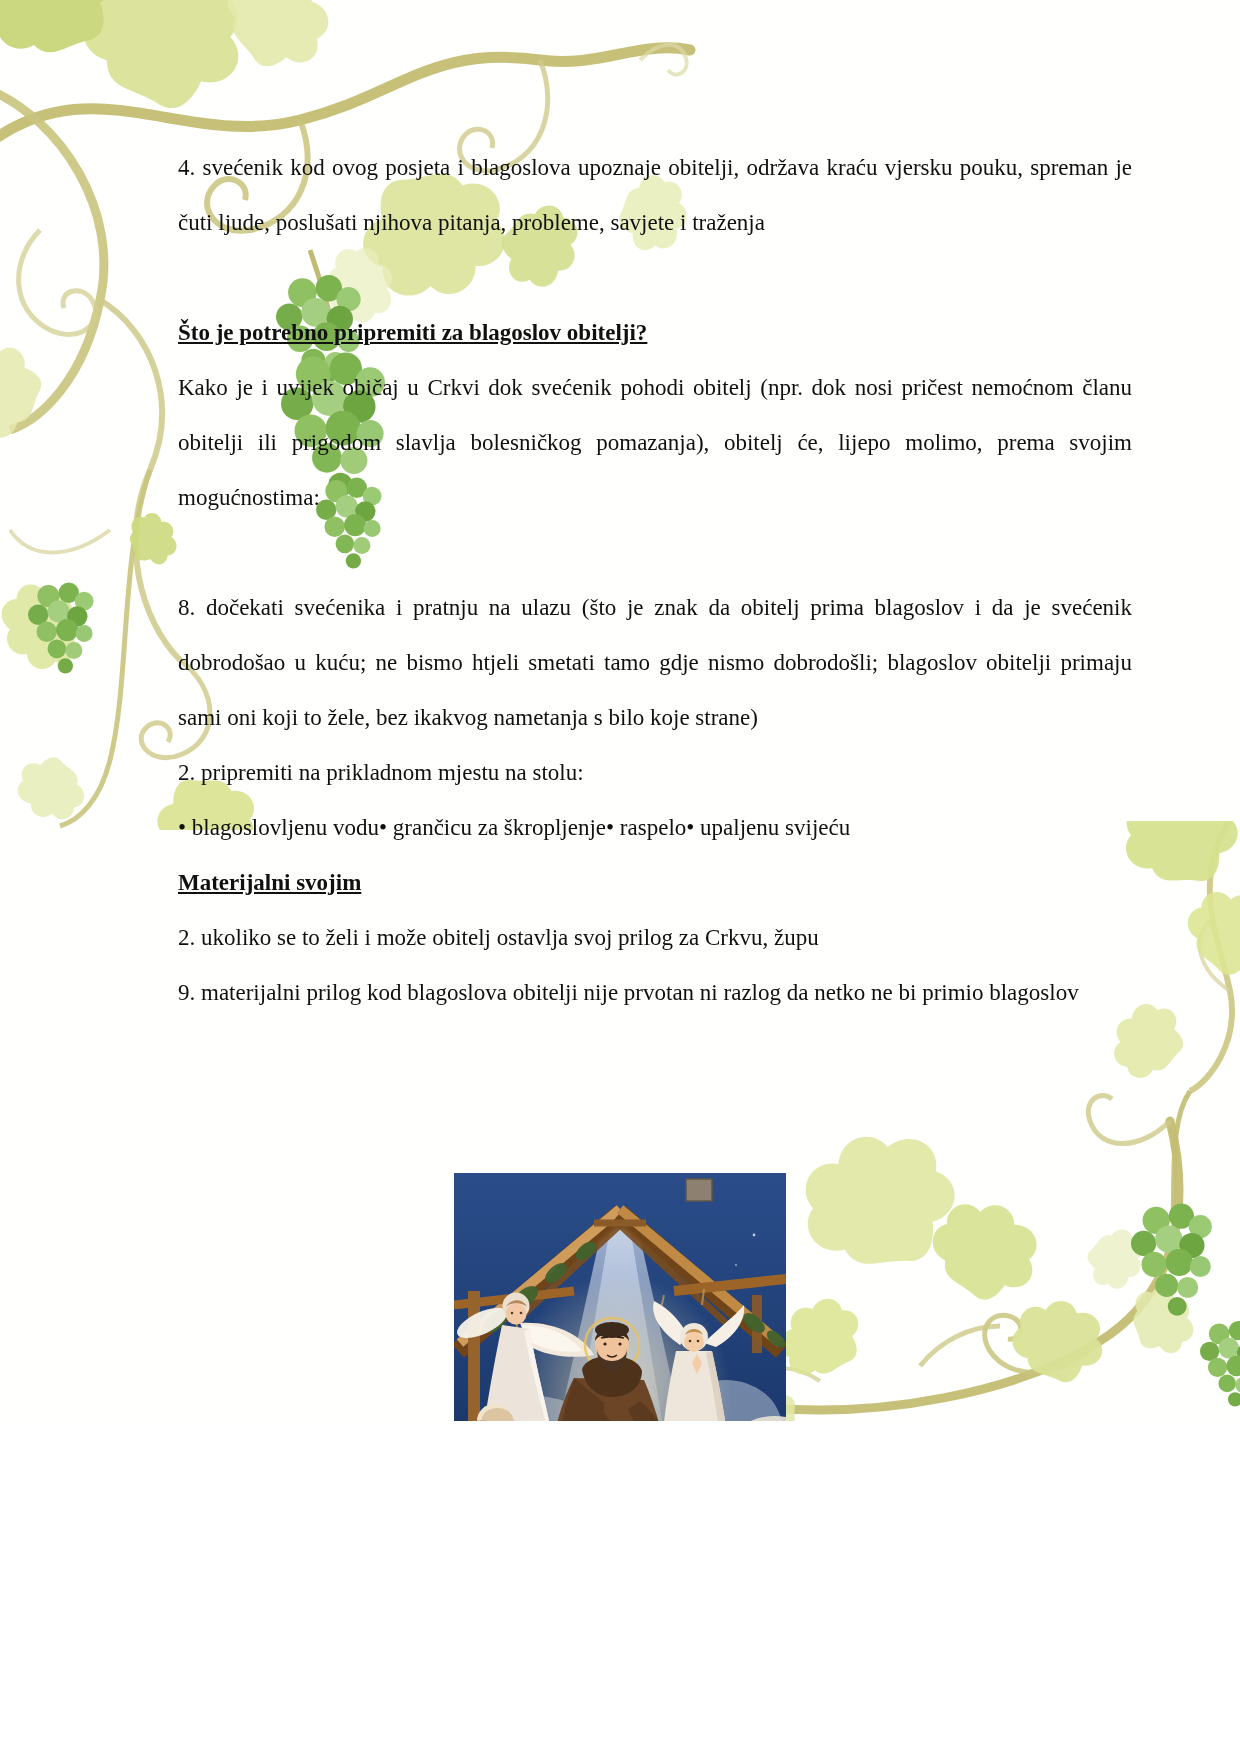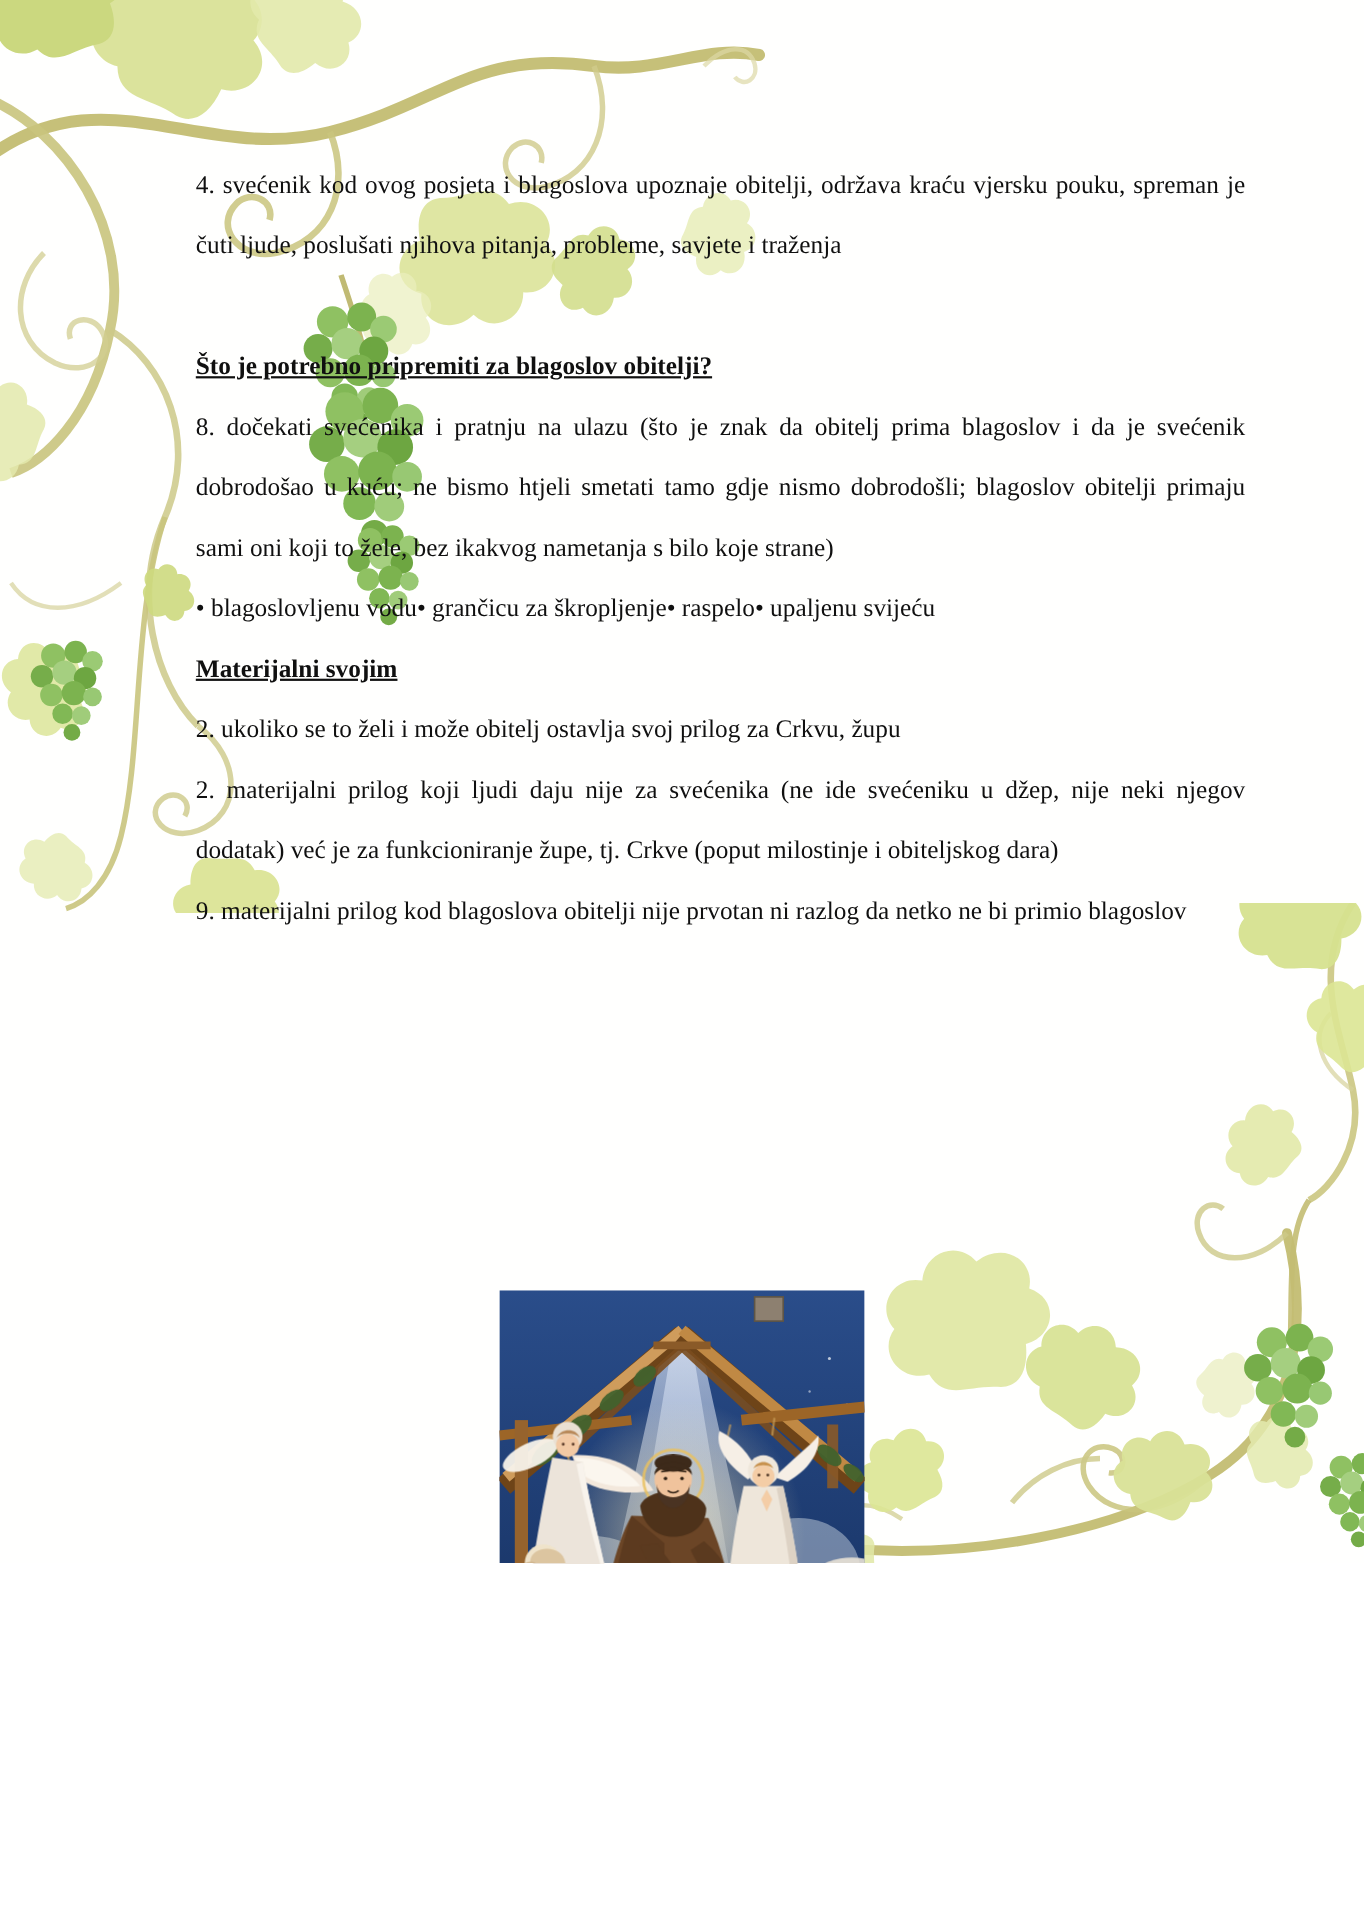--- a/index.html
+++ b/index.html
@@ -117,25 +117,26 @@
     </g>
     <g>
       <use href="#bunch" transform="translate(413 435) scale(1.05)"></use>
       <use href="#bunch" transform="translate(472 540) scale(0.8)"></use>
     </g>
   </svg>
 
   <div class="textblock">
     <p class="gap-after">4. svećenik kod ovog posjeta i blagoslova upoznaje obitelji, održava kraću vjersku pouku, spreman je čuti ljude, poslušati njihova pitanja, probleme, savjete i traženja</p>
     <p class="heading">Što je potrebno pripremiti za blagoslov obitelji?</p>
+    <p class="gap-after">Kako je i uvijek običaj u Crkvi dok svećenik pohodi obitelj (npr. dok nosi pričest nemoćnom članu obitelji ili prigodom slavlja bolesničkog pomazanja), obitelj će, lijepo molimo, prema svojim mogućnostima:</p>
     <p>8. dočekati svećenika i pratnju na ulazu (što je znak da obitelj prima blagoslov i da je svećenik dobrodošao u kuću; ne bismo htjeli smetati tamo gdje nismo dobrodošli; blagoslov obitelji primaju sami oni koji to žele, bez ikakvog nametanja s bilo koje strane)</p>
+    <p>2. pripremiti na prikladnom mjestu na stolu:</p>
     <p>• blagoslovljenu vodu• grančicu za škropljenje• raspelo• upaljenu svijeću</p>
     <p class="heading">Materijalni svojim</p>
     <p>2. ukoliko se to želi i može obitelj ostavlja svoj prilog za Crkvu, župu</p>
-    <p>2. materijalni prilog koji ljudi daju nije za svećenika (ne ide svećeniku u džep, nije neki njegov dodatak) već je za funkcioniranje župe, tj. Crkve (poput milostinje i obiteljskog dara)</p>
     <p>9. materijalni prilog kod blagoslova obitelji nije prvotan ni razlog da netko ne bi primio blagoslov</p>
   </div>
 
   <svg class="nativity" viewBox="0 0 332 409" role="img">
     <defs>
       <linearGradient id="sky" x1="0" y1="0" x2="0" y2="1">
         <stop offset="0" stop-color="#2a4d8a"></stop>
         <stop offset="0.55" stop-color="#1d3b70"></stop>
         <stop offset="1" stop-color="#132a52"></stop>
       </linearGradient>

